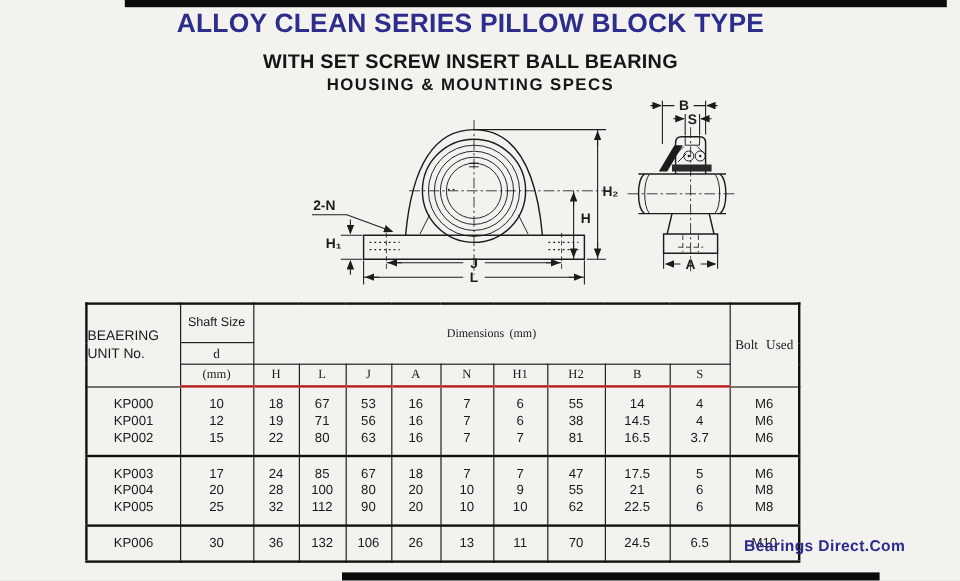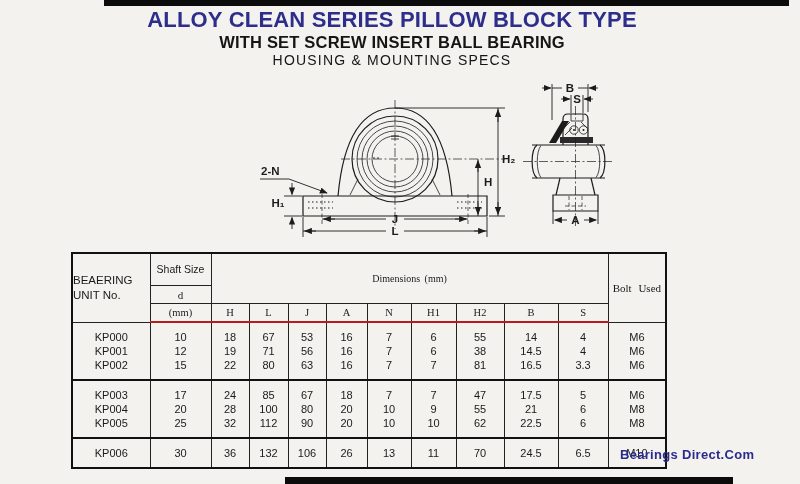--- a/index.html
+++ b/index.html
@@ -4,22 +4,22 @@
 <style>
   html,body{margin:0;padding:0;background:#d8d8d6;}
   .page{position:relative;width:800px;height:484px;background:#f3f2ef;overflow:hidden;
         font-family:"Liberation Sans",sans-serif;color:#1a1a1a;}
   .scan-bar{position:absolute;background:#0b0b0b;}
   .bar-top{left:104px;top:0;width:685px;height:6px;}
   .bar-bottom{left:285px;top:477px;width:448px;height:7px;}
 
   .title-wrap{position:absolute;left:0;top:8px;width:784px;text-align:center;line-height:1.08;}
   .t1{font-size:22px;font-weight:bold;color:#2d2d8c;letter-spacing:0.2px;}
-  .t2{font-size:16.5px;font-weight:bold;color:#151515;margin-top:2px;letter-spacing:0.2px;}
-  .t3{font-size:14px;font-weight:normal;color:#151515;margin-top:1px;letter-spacing:1.2px;}
+  .t2{font-size:16.5px;font-weight:bold;color:#151515;margin-top:12px;letter-spacing:0.2px;}
+  .t3{font-size:14px;font-weight:bold;color:#151515;margin-top:1px;letter-spacing:1.2px;}
 
   .series-label{position:absolute;left:74px;top:221px;font-size:12px;letter-spacing:0.3px;color:#161616;}
 
   .brand{position:absolute;left:620px;top:447px;font-size:13px;font-weight:bold;color:#2b2b8c;letter-spacing:0.3px;}
 
   svg text{font-family:"Liberation Sans",sans-serif;}
   .lb{font-size:11.5px;font-weight:bold;fill:#1c1c1c;}
   .ol{fill:none;stroke:#1c1c1c;stroke-width:1.2;}
   .tn{fill:none;stroke:#1c1c1c;stroke-width:0.8;}
   .dim{fill:none;stroke:#1c1c1c;stroke-width:0.9;}
@@ -278,21 +278,21 @@
             <div class="cl">81</div>
           </td>
           <td>
             <div class="cl">14</div>
             <div class="cl">14.5</div>
             <div class="cl">16.5</div>
           </td>
           <td>
             <div class="cl">4</div>
             <div class="cl">4</div>
-            <div class="cl">3.3</div>
+            <div class="cl">3.7</div>
           </td>
           <td>
             <div class="cl">M6</div>
             <div class="cl">M6</div>
             <div class="cl">M6</div>
           </td>
         </tr>
         <tr>
           <td>
             <div class="cl">KP003</div>

